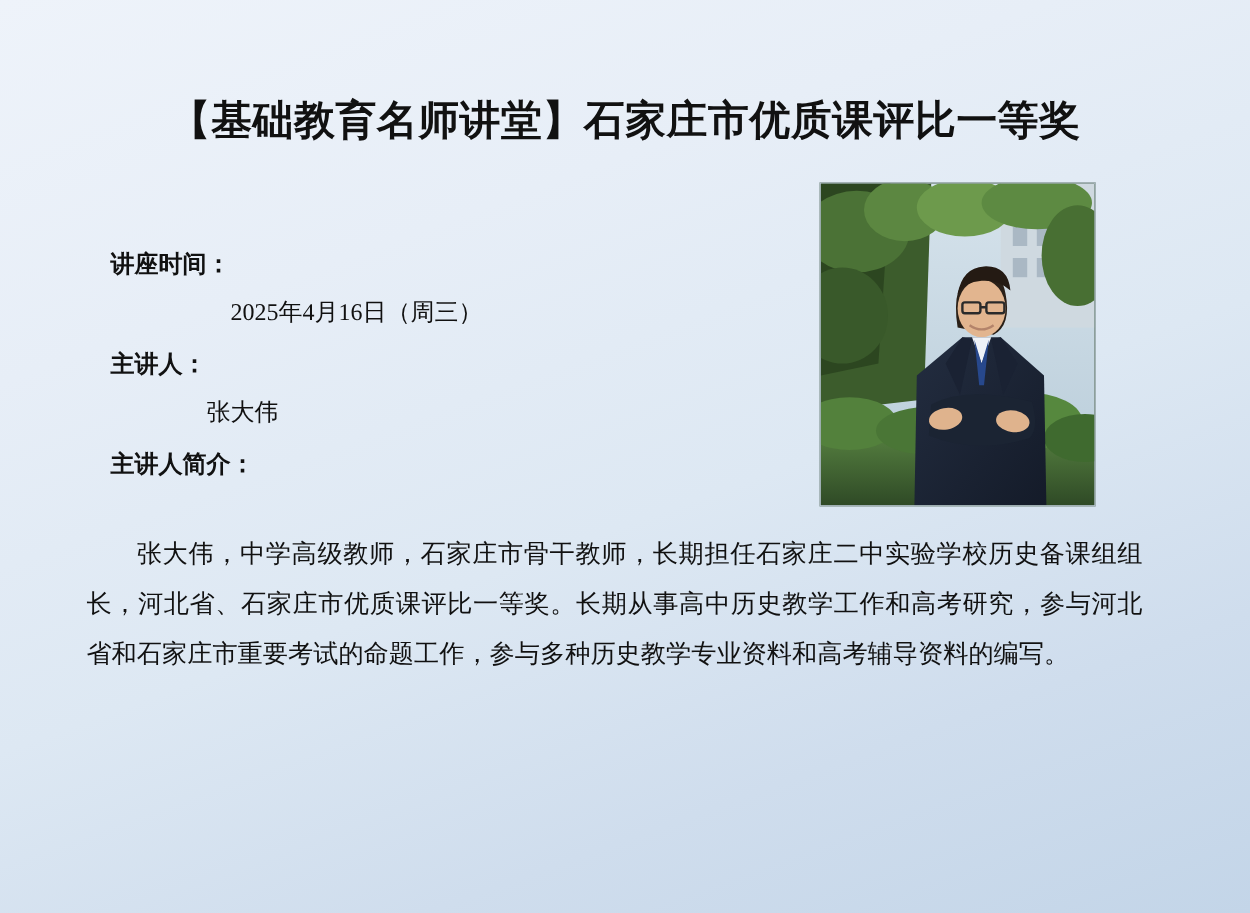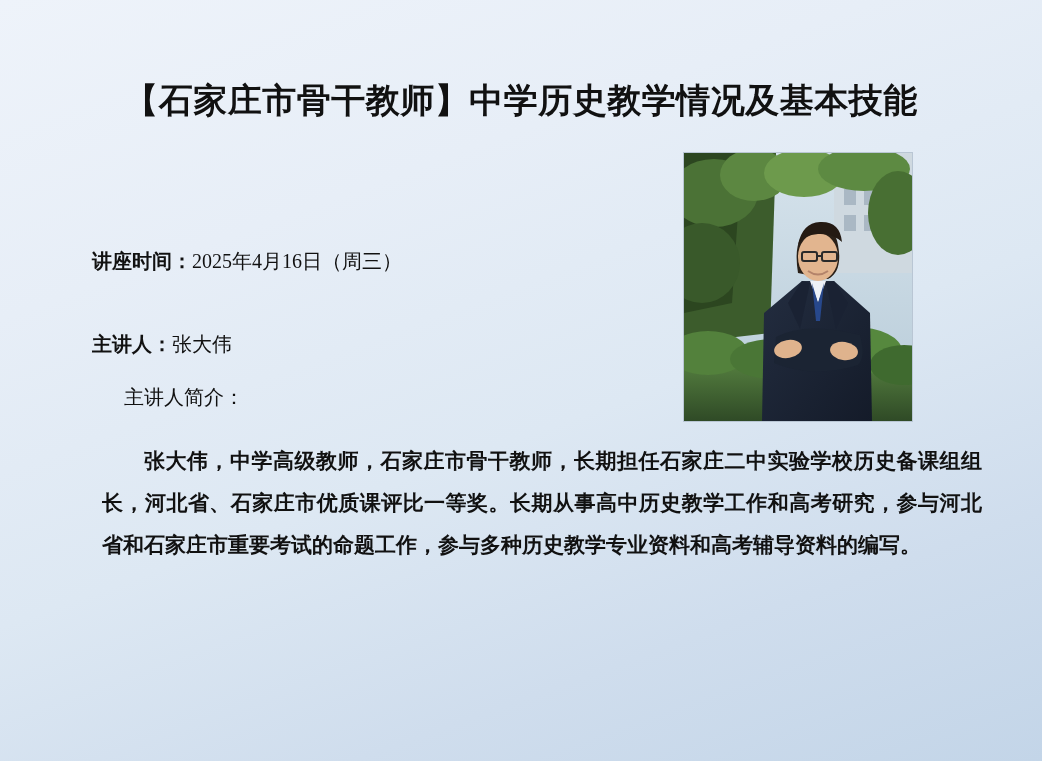--- a/index.html
+++ b/index.html
@@ -32,74 +32,72 @@
     font-family: "Liberation Serif", "DejaVu Serif", serif;
   }
   .info-block {
     position: absolute;
     left: 92px;
     top: 206px;
     width: 600px;
   }
   .info-row {
     display: flex;
-    align-items: flex-end;
+    align-items: flex-start;
     margin-bottom: 13px;
     font-size: 20px;
     color: #111111;
     line-height: 1.5;
   }
   .info-label {
     font-weight: bold;
     white-space: nowrap;
   }
   .info-value {
     font-weight: normal;
     white-space: nowrap;
     margin-top: 40px;
   }
   .info-row.solo .info-label {
-    font-weight: normal;
-    margin-left: 32px;
+    font-weight: bold;
   }
   .photo {
     position: absolute;
     left: 683px;
     top: 152px;
     width: 228px;
     height: 268px;
     border: 1px solid #b9c6d4;
     overflow: hidden;
     background: #3f5a3a;
   }
   .photo svg {
     display: block;
     width: 100%;
     height: 100%;
   }
   .bio {
     position: absolute;
-    left: 102px;
+    left: 72px;
     top: 440px;
     width: 880px;
     font-size: 21px;
     line-height: 2.0;
     color: #111111;
     text-align: justify;
     text-indent: 2em;
     font-family: "Liberation Serif", "DejaVu Serif", serif;
-    font-weight: bold;
   }
 </style>
 </head>
 <body>
 
 <div class="slide">
 
-  <div class="title">【石家庄市骨干教师】中学历史教学情况及基本技能</div>
+  <div class="title">【基础教育名师讲堂】石家庄市优质课评比一等奖</div>
 
   <div class="info-block">
     <div class="info-row">
       <span class="info-label">讲座时间：</span>
       <span class="info-value">2025年4月16日（周三）</span>
     </div>
     <div class="info-row">
       <span class="info-label">主讲人：</span>
       <span class="info-value">张大伟</span>
     </div>

